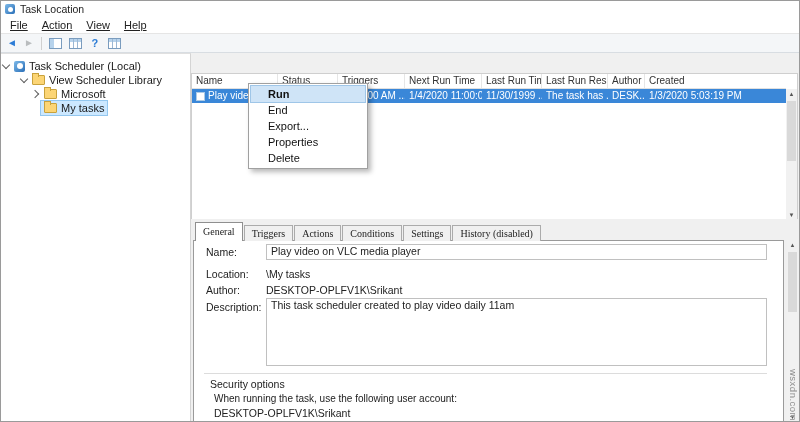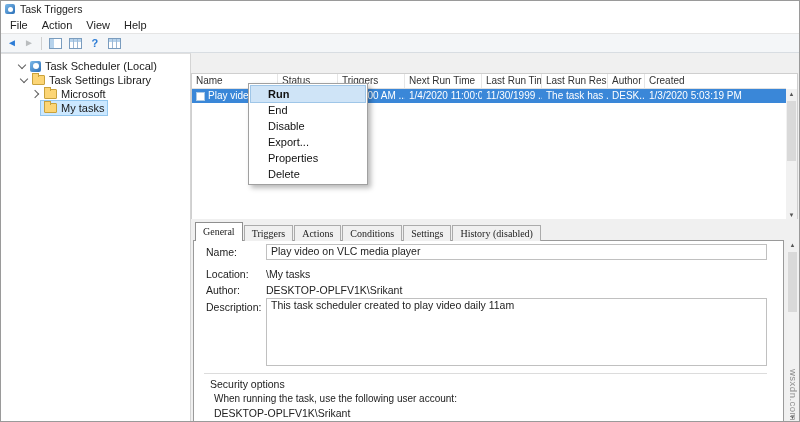--- a/index.html
+++ b/index.html
@@ -7,21 +7,21 @@
   body { font-family:"Liberation Sans", sans-serif; background:#fff; }
   .window { position:relative; width:800px; height:422px; background:#f0f0f0; border:1px solid #9a9a9a; overflow:hidden; }
 
   
   .titlebar { height:16px; background:#fff; display:flex; align-items:center; padding-left:4px; gap:5px; }
   .app-ico { width:10px; height:10px; background:linear-gradient(135deg,#7db9e8,#2a6fb8); border-radius:2px; position:relative; flex:0 0 auto; }
   .app-ico::after { content:""; position:absolute; inset:2.5px; background:#fff; border-radius:50%; }
   .title { font-size:10.5px; color:#222; }
 
   
-  .menubar { height:16px; background:#fff; display:flex; align-items:center; font-size:11px; color:#222; padding-left:2px; }
+  .menubar { height:16px; background:#fff; display:flex; align-items:center; font-size:11px; color:#222; padding-left:2px;text-decoration:underline; }
   .menu-item { padding:0 7px; height:16px; line-height:16px; cursor:default; }
 
   
   .toolbar { height:20px; background:#f4f6f8; border-top:1px solid #e5e5e5; border-bottom:1px solid #d8dde2; display:flex; align-items:center; padding-left:6px; gap:7px; }
   .arrow { font-size:10px; line-height:1; }
   .back { color:#2c7cd6; }
   .fwd { color:#b9bcbe; }
   .tb-sep { width:1px; height:13px; background:#d0d0d0; }
   .tb-panel { width:13px; height:11px; border:1px solid #7a9cbe; background:linear-gradient(to right,#b7d3ec 4px,#fff 4px); }
   .tb-table { position:relative; width:13px; height:11px; border:1px solid #7a9cbe; background:#fff; }
@@ -84,53 +84,53 @@
 
   .watermark { position:absolute; right:0px; bottom:0px; writing-mode:vertical-rl; font-size:9.5px; color:#8e8e8e; z-index:30; letter-spacing:0.5px; }
 </style>
 </head>
 <body>
 
 <div class="window">
 
   <div class="titlebar">
     <span class="app-ico"></span>
-    <span class="title">Task Triggers</span>
+    <span class="title">Task Location</span>
   </div>
 
   <div class="menubar">
     <span class="menu-item">File</span>
     <span class="menu-item">Action</span>
     <span class="menu-item">View</span>
     <span class="menu-item">Help</span>
   </div>
 
   <div class="toolbar">
     <span class="arrow back">◄</span>
     <span class="arrow fwd">►</span>
     <span class="tb-sep"></span>
     <span class="tb-panel"></span>
     <span class="tb-table"></span>
     <span class="tb-help">?</span>
     <span class="tb-table"></span>
   </div>
 
   <div class="tree">
-    <div class="trow" style="padding-left:16px">
+    <div class="trow" style="padding-left:0">
       <span class="chev"></span>
       <span class="node">
           <span class="sched-ico"></span>
         <span>Task Scheduler (Local)</span>
         </span>
     </div>
     <div class="trow" style="padding-left:18px">
       <span class="chev"></span>
       <span class="node">
           <span class="folder"></span>
-        <span>Task Settings Library</span>
+        <span>View Scheduler Library</span>
         </span>
     </div>
     <div class="trow" style="padding-left:30px">
       <span class="chev collapsed"></span>
       <span class="node">
           <span class="folder"></span>
         <span>Microsoft</span>
         </span>
     </div>
     <div class="trow" style="padding-left:40px">
@@ -174,21 +174,20 @@
       <span class="sbtn sb-left">◄</span>
       <span class="hthumb"></span>
       <span class="sbtn sb-right">►</span>
     </div>
     <div class="corner"></div>
   </div>
 
   <div class="ctx">
     <div class="ctx-item hl">Run</div>
     <div class="ctx-item">End</div>
-    <div class="ctx-item">Disable</div>
     <div class="ctx-item">Export...</div>
     <div class="ctx-item">Properties</div>
     <div class="ctx-item">Delete</div>
   </div>
 
   <div class="details">
     <div class="tabs">
       <span class="tab sel">General</span>
       <span class="tab">Triggers</span>
       <span class="tab">Actions</span>

